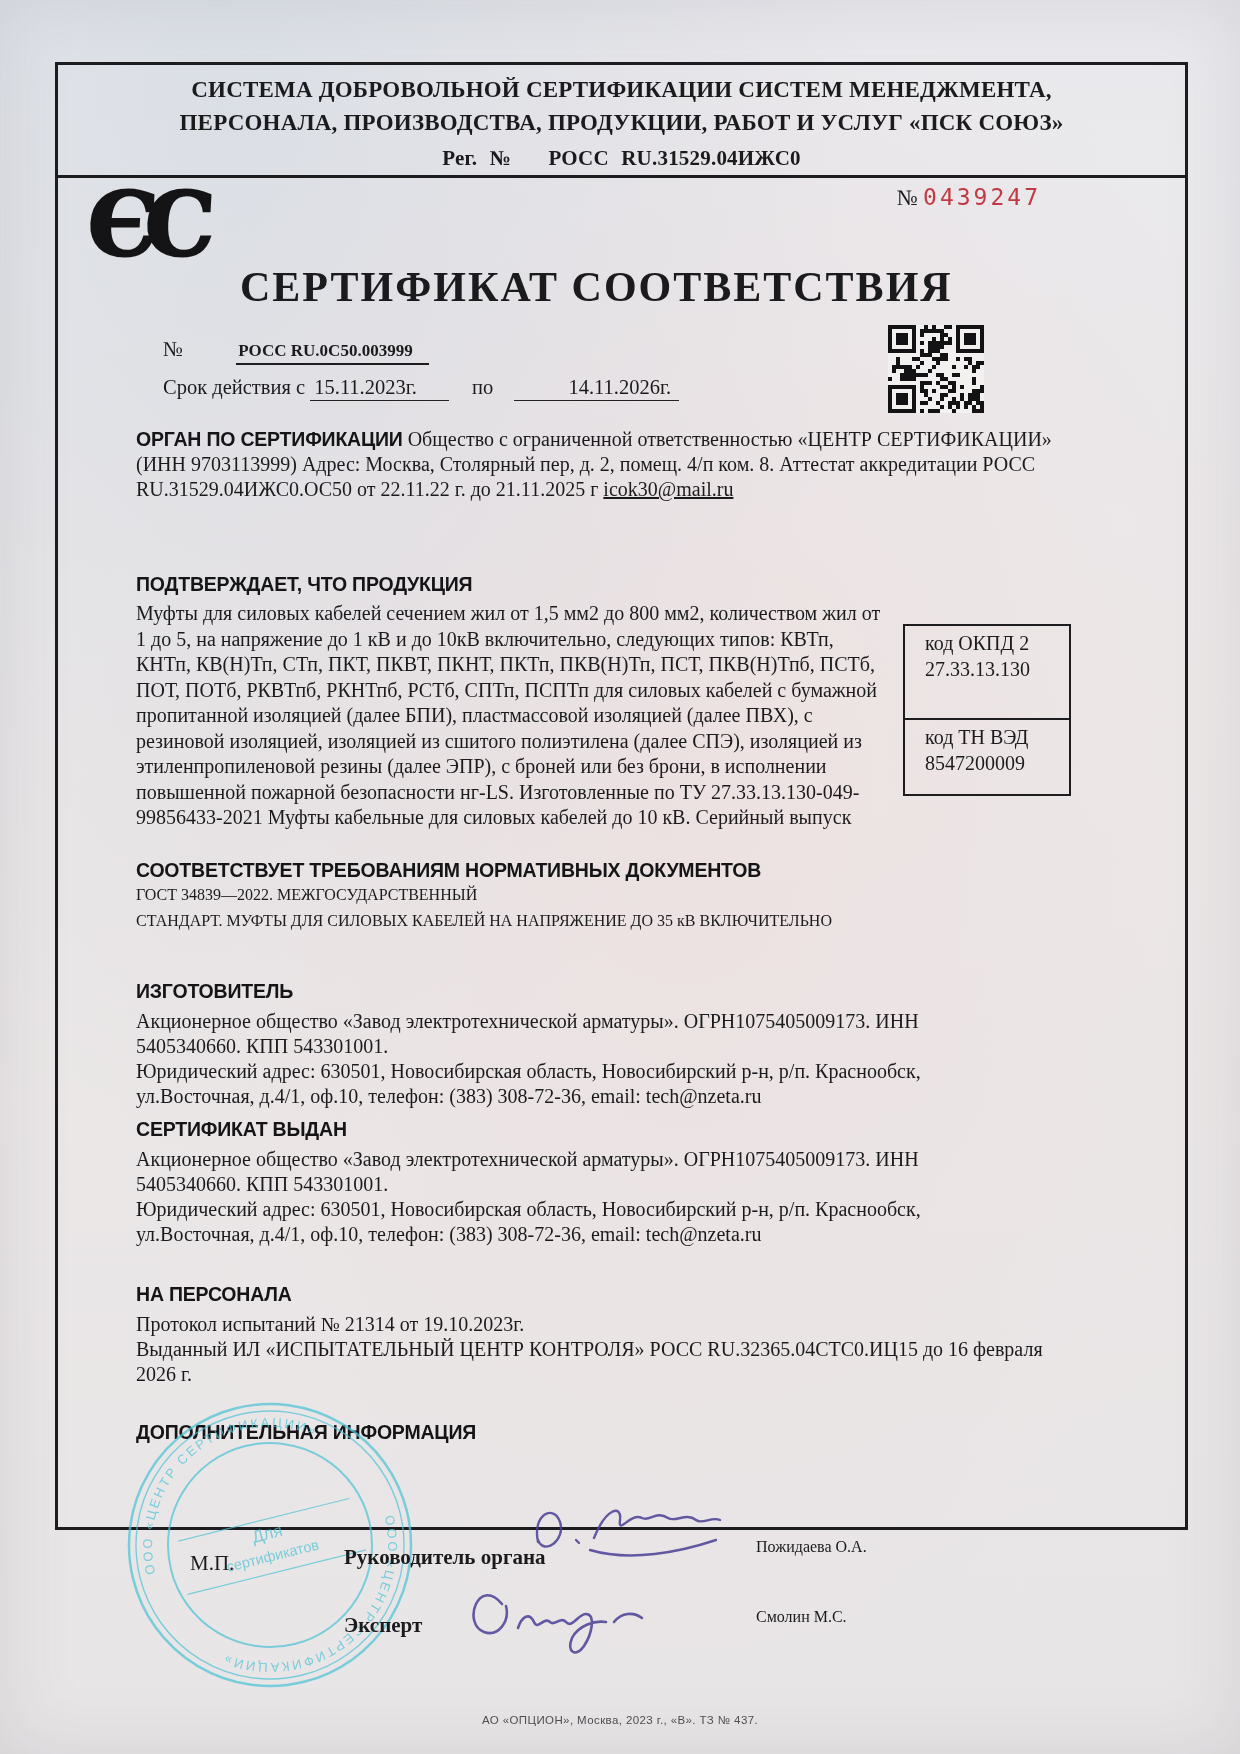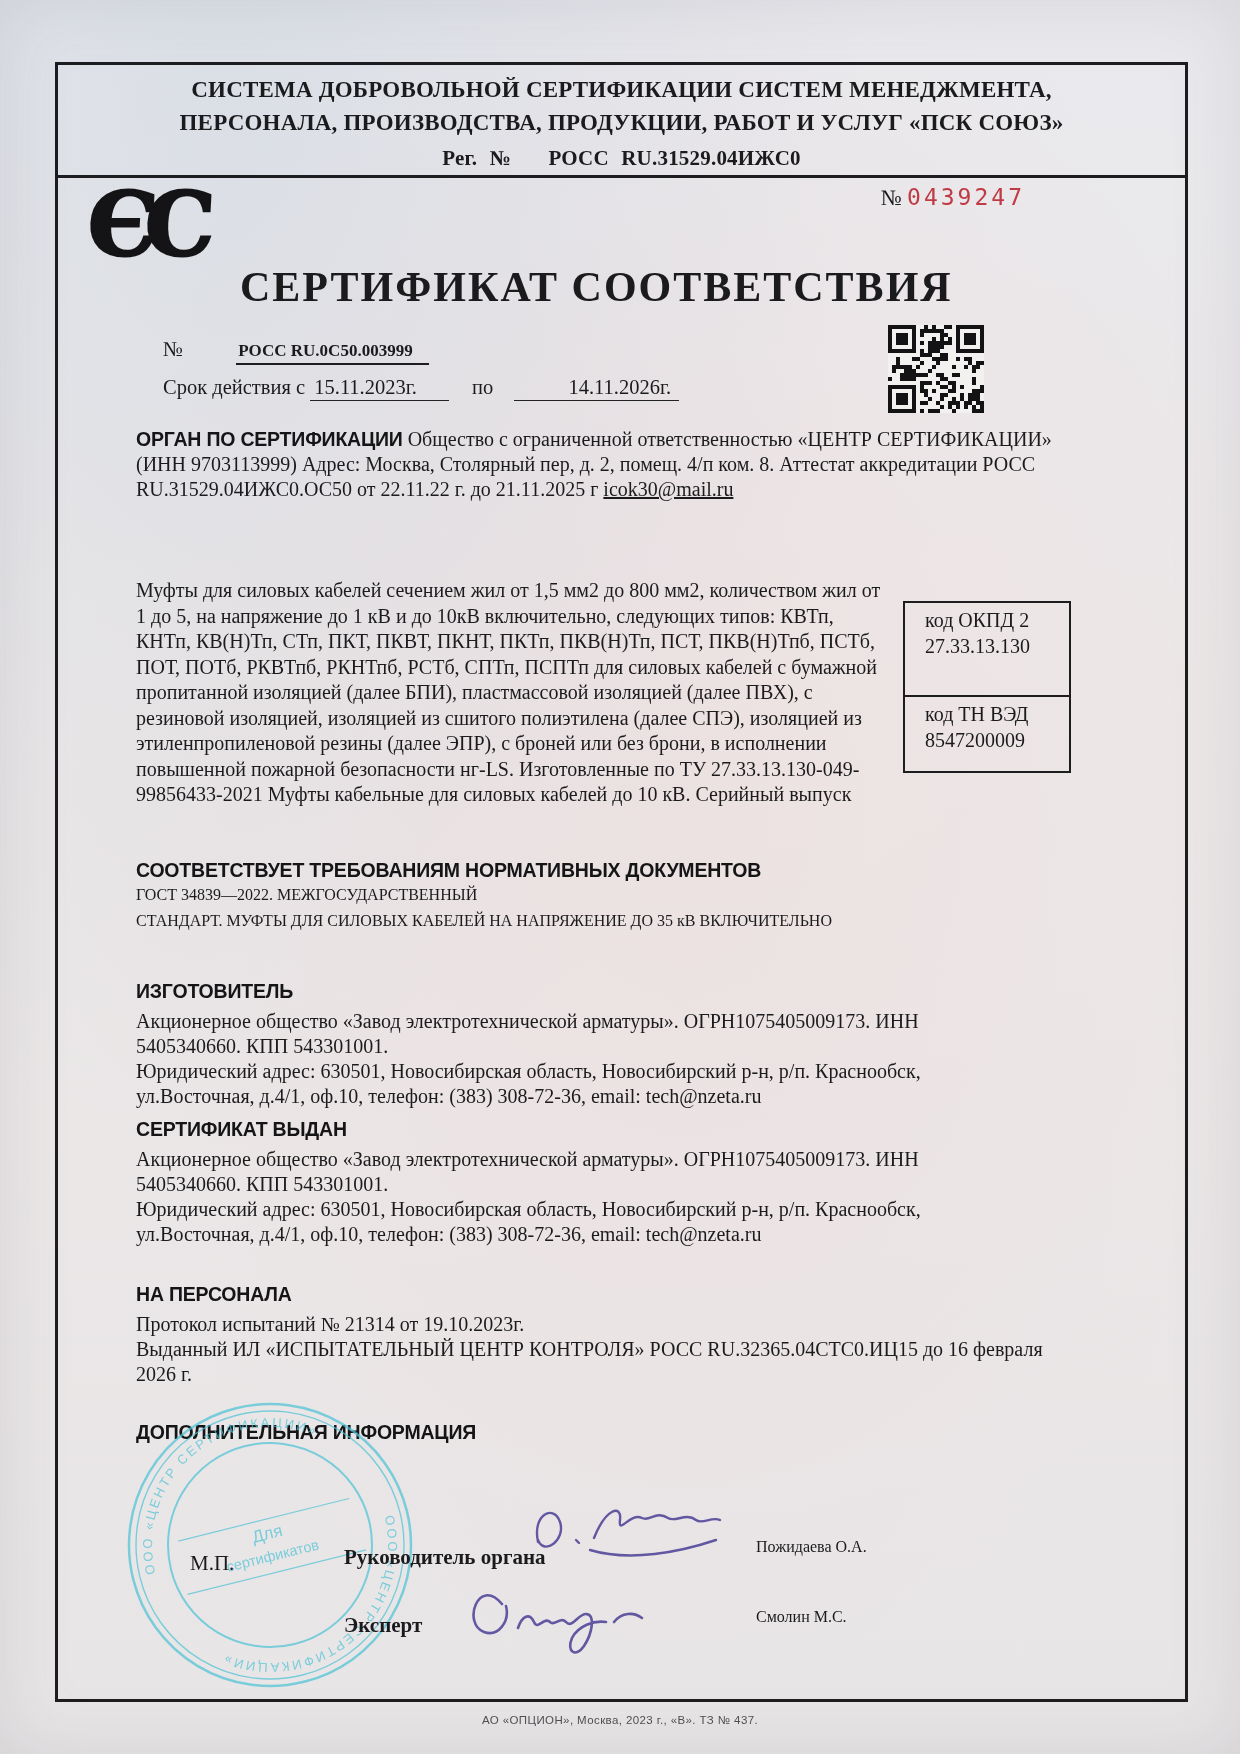--- a/index.html
+++ b/index.html
@@ -8,30 +8,30 @@
     font-family:"Liberation Serif",serif;
     color:#1b1b1e;
     background:
       radial-gradient(ellipse at 18% 6%, rgba(185,200,214,.30), transparent 45%),
       radial-gradient(ellipse at 55% 45%, rgba(238,218,218,.45), transparent 65%),
       linear-gradient(#e9e9ed,#ece8e8 40%,#e8e5e6);
     position:relative;overflow:hidden;
   }
   .page{position:absolute;inset:0;box-shadow:inset 0 0 70px rgba(110,110,125,.16);}
   .frame{
-    position:absolute;left:55px;top:62px;width:1133px;height:1640px;
+    position:absolute;left:55px;top:62px;width:1133px;height:1468px;
     border:3px solid #1d1d20;box-sizing:border-box;
   }
   .abs{position:absolute;}
   .hdr{left:0;right:0;top:8px;text-align:center;font-weight:bold;
        font-size:23px;line-height:33px;letter-spacing:.2px;}
   .hdr .reg{font-size:21px;word-spacing:7px;margin-top:3px;}
   .rule{left:0;right:0;top:110px;border-top:3px solid #1d1d20;}
 
-  .blank-no{top:119px;right:160px;font-size:22px;}
+  .blank-no{top:119px;right:144px;font-size:22px;}
   .blank-no .red{font-family:"DejaVu Sans Mono",monospace;font-size:23px;
                  letter-spacing:3px;color:#c03a44;}
 
   .logo{left:36px;top:120px;}
   .title{left:182px;top:198px;font-size:42px;font-weight:bold;letter-spacing:2px;white-space:nowrap;}
 
   .certno{left:105px;top:272px;font-size:21px;}
   .certno .val{font-weight:bold;font-size:17px;border-bottom:2.2px solid #1d1d20;
                display:inline-block;padding:0 16px 2px 2px;margin-left:48px;}
   .validity{left:105px;top:311px;font-size:20.5px;}
@@ -134,20 +134,21 @@
           <rect x="8" y="68" width="12" height="12" fill="#131315"></rect>
         </svg>
     </div>
 
     <div class="abs sec sec-org body20">
       <span class="h-sans">ОРГАН ПО СЕРТИФИКАЦИИ</span>
       <span>Общество с ограниченной ответственностью «ЦЕНТР СЕРТИФИКАЦИИ» (ИНН 9703113999) Адрес: Москва, Столярный пер, д. 2, помещ. 4/п ком. 8. Аттестат аккредитации РОСС RU.31529.04ИЖС0.ОС50 от 22.11.22 г. до 21.11.2025 г </span><span class="u-mail">icok30@mail.ru</span>
     </div>
 
     <div class="abs sec sec-prod">
+      <div class="h-sans">ПОДТВЕРЖДАЕТ, ЧТО ПРОДУКЦИЯ</div>
       <div class="bd">
         <div class="codes">
           <div class="codebox">
             <div>код ОКПД 2</div>
             <div>27.33.13.130</div>
           </div>
           <div class="codebox b2">
             <div>код ТН ВЭД</div>
             <div>8547200009</div>
           </div>

